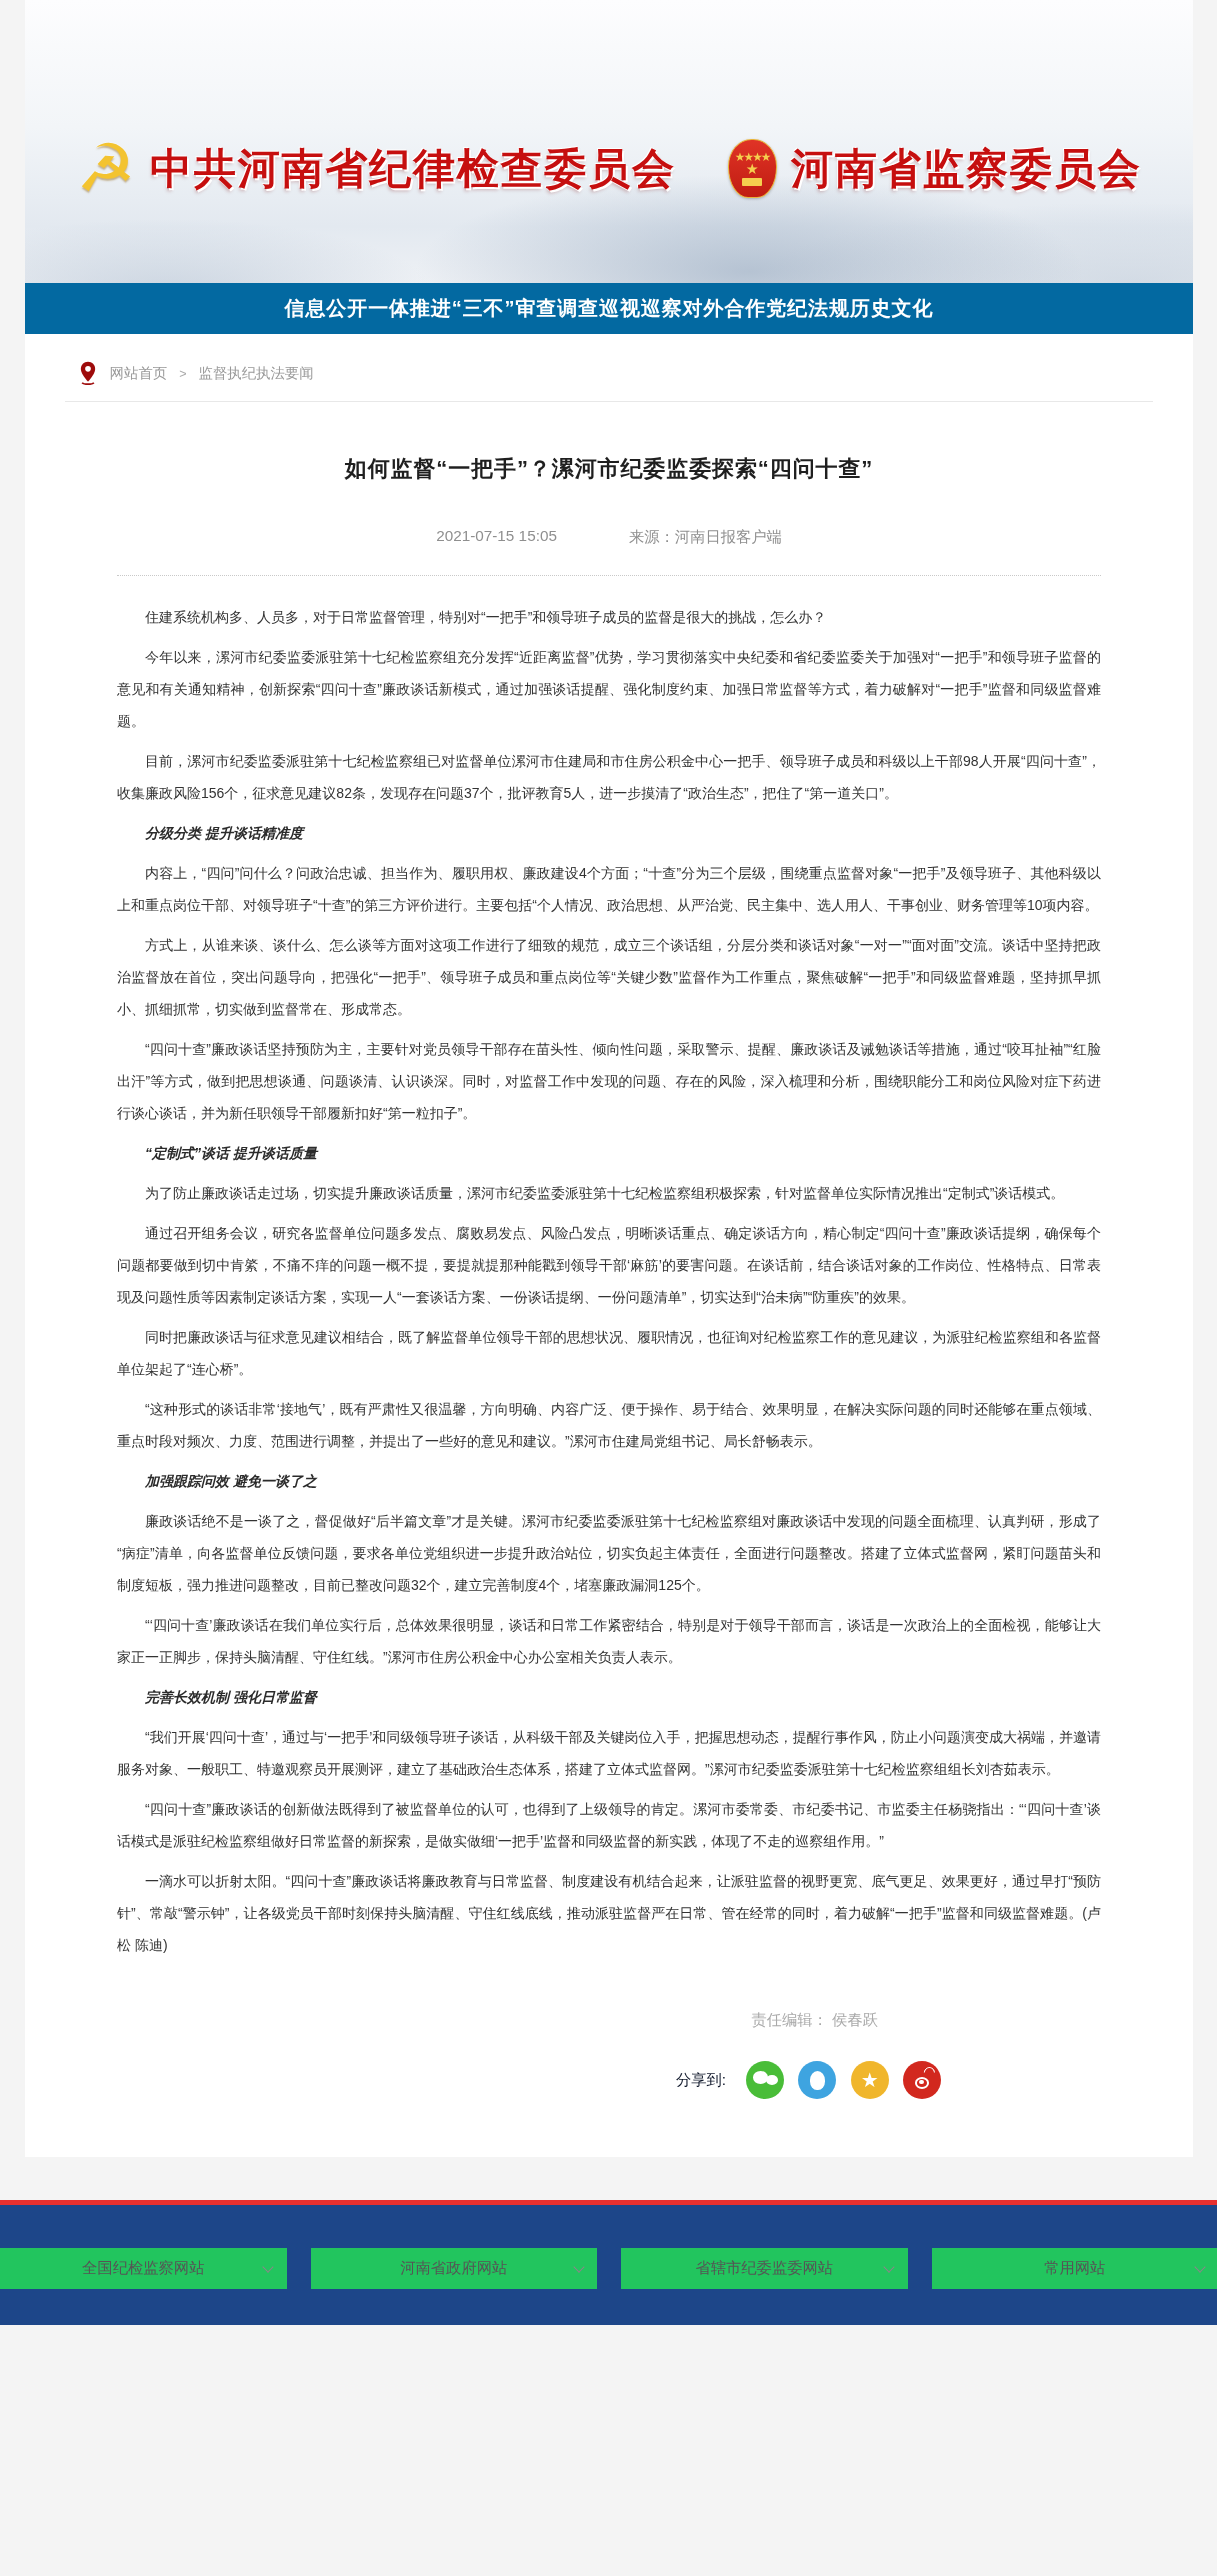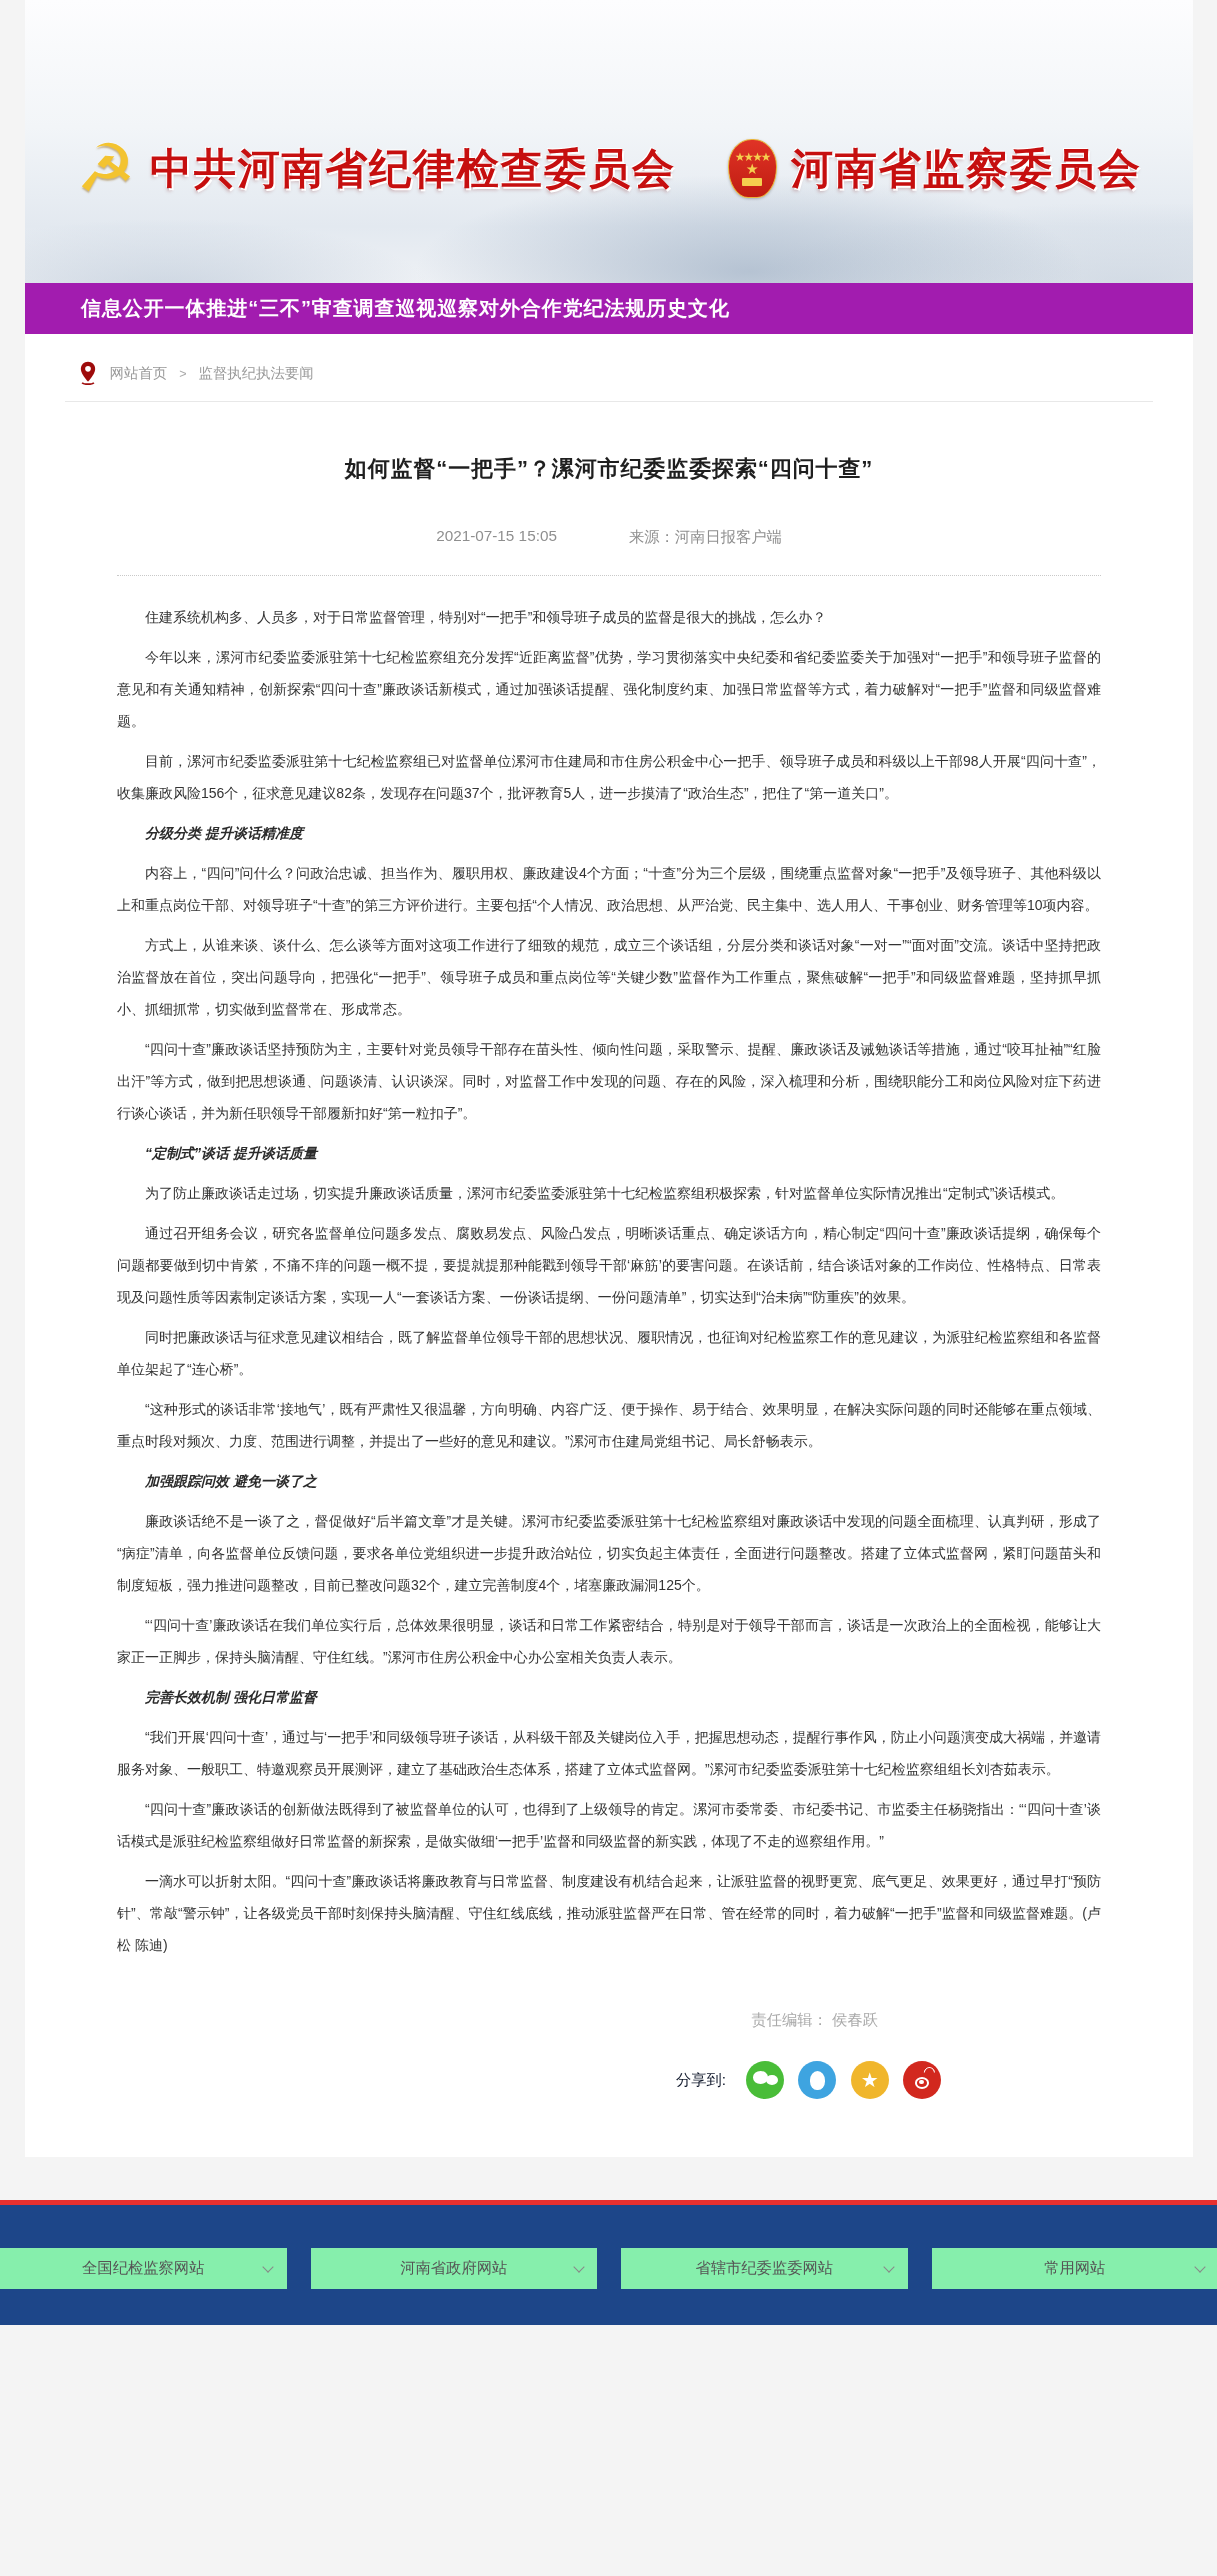--- a/index.html
+++ b/index.html
@@ -34,22 +34,22 @@
   .national-emblem .stars{ color:#f5cf4e; font-size:11.7px; line-height:11.7px; letter-spacing:-1.8px;}
   .national-emblem .star-big{ color:#f5cf4e; font-size:14.4px; line-height:12.6px;}
   .national-emblem .gate{ width:20px; height:8px; background:#f5cf4e; margin-top:2.7px; border-radius:0.9px;}
   .org-title{
     font-size:42px; font-weight:bold; color:#c60f0f; letter-spacing:1.8px;
     text-shadow:1.8px 1.8px 0 #fff, -0.9px -0.9px 0 #fff, 0 2.7px 3.6px rgba(120,0,0,.25);
   }
 
   
   .navbar{
-    height:51px; background:#a21caf; display:flex; align-items:center;
-    justify-content:flex-start; padding:0 56px;
+    height:51px; background:#0369a1; display:flex; align-items:center;
+    justify-content:center; padding:0 56px;
   }
   .nav-item{ color:#fff; font-size:20px; font-weight:bold; letter-spacing:0.9px; cursor:pointer; white-space:nowrap;}
 
   
   .content-card{ background:#fff; padding:20px 40px 49px 40px; }
   .breadcrumb{ display:flex; align-items:center; gap:12px; padding:7.2px 12.6px 14.4px 12.6px; border-bottom:0.9px solid #e8e8e8;}
   .pin-icon{ width:20px; height:25px; display:inline-block; }
   .crumb{ color:#999; font-size:14.4px; }
   .crumb-sep{ color:#aaa; font-size:12.6px; }
 
@@ -86,21 +86,21 @@
   .share-icon.weibo{ background:#d2281e; }
   .weibo .eye{ width:14.4px; height:11.7px; border:2.7px solid #fff; border-radius:50%; position:relative; margin-top:5.4px;}
   .weibo .eye::after{ content:""; position:absolute; left:2.7px; top:0.9px; width:4.5px; height:4.5px; background:#fff; border-radius:50%;}
   .weibo .wave{ position:absolute; right:6.3px; top:6.3px; width:10.8px; height:10.8px; border:1.8px solid #fff; border-color:#fff transparent transparent #fff; border-radius:50%; transform:rotate(45deg);}
 
   
   .footer-stripe{ height:5.4px; background:#e8302f; margin-top:43px;}
   .site-footer{ background:#1d4689; padding:43px 0 36px 0; }
   .select-row{ display:flex; justify-content:center; gap:24px; }
   .fake-select{
-    width:293px; height:41px; background:#86efac; color:#555; font-size:15.3px;
+    width:293px; height:41px; background:#22c55e; color:#555; font-size:15.3px;
     display:flex; align-items:center; justify-content:center; position:relative; cursor:pointer;
   }
   .fake-select .chev{
     position:absolute; right:14.4px; top:14.4px; width:8px; height:8px;
     border-right:1.8px solid #888; border-bottom:1.8px solid #888; transform:rotate(45deg);
   }
 </style>
 </head>
 <body>
 

